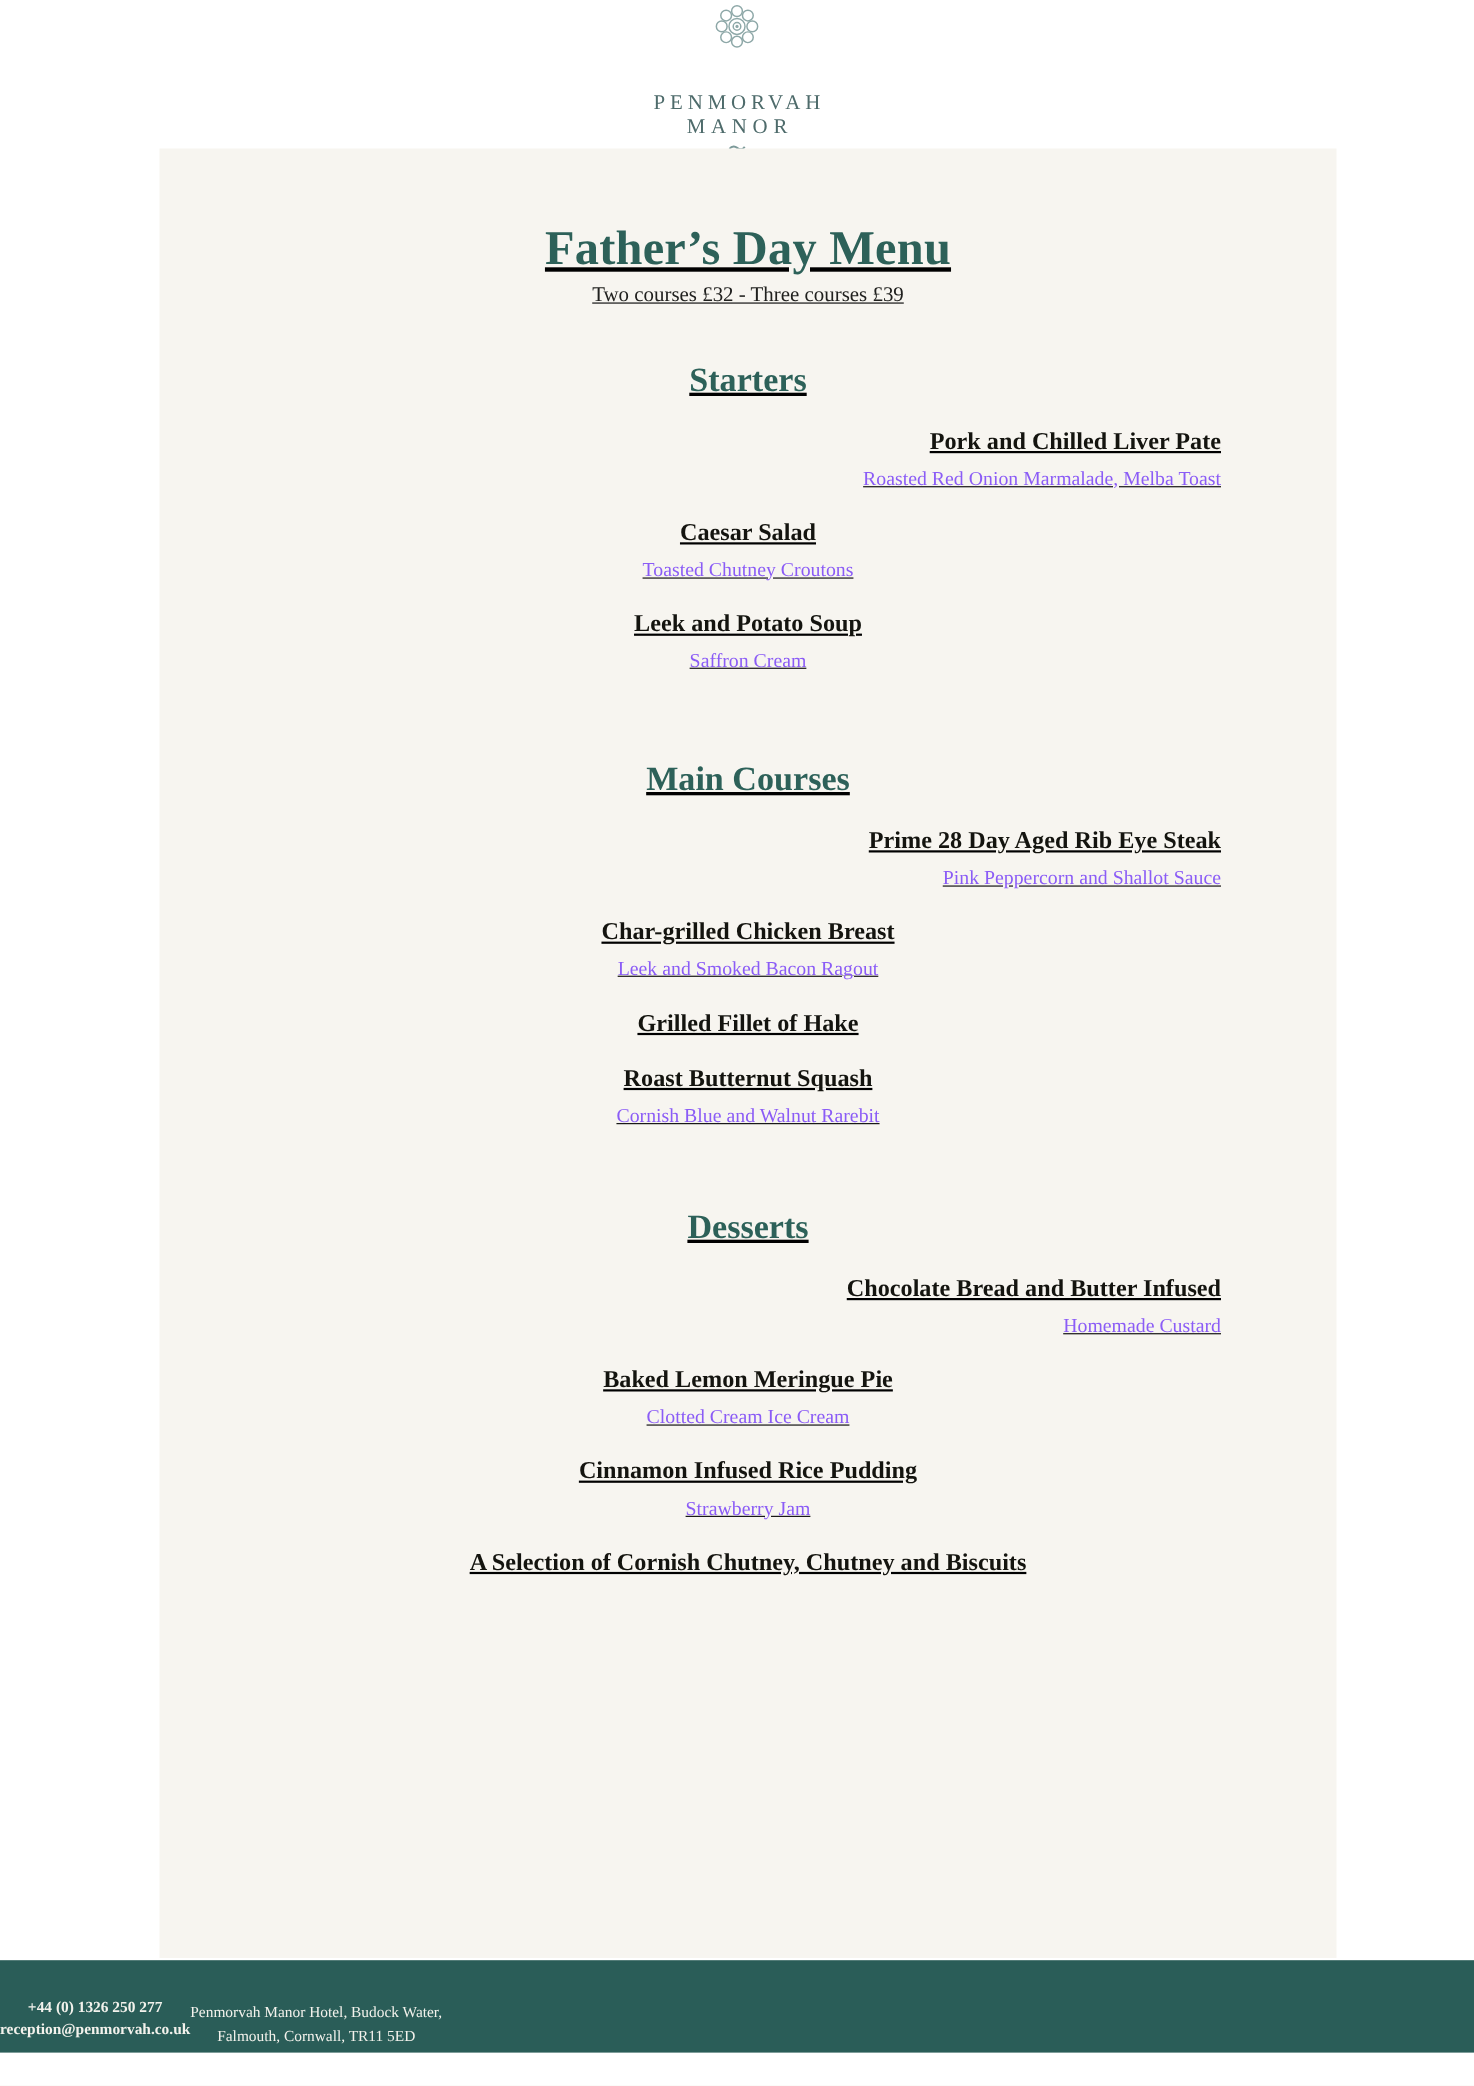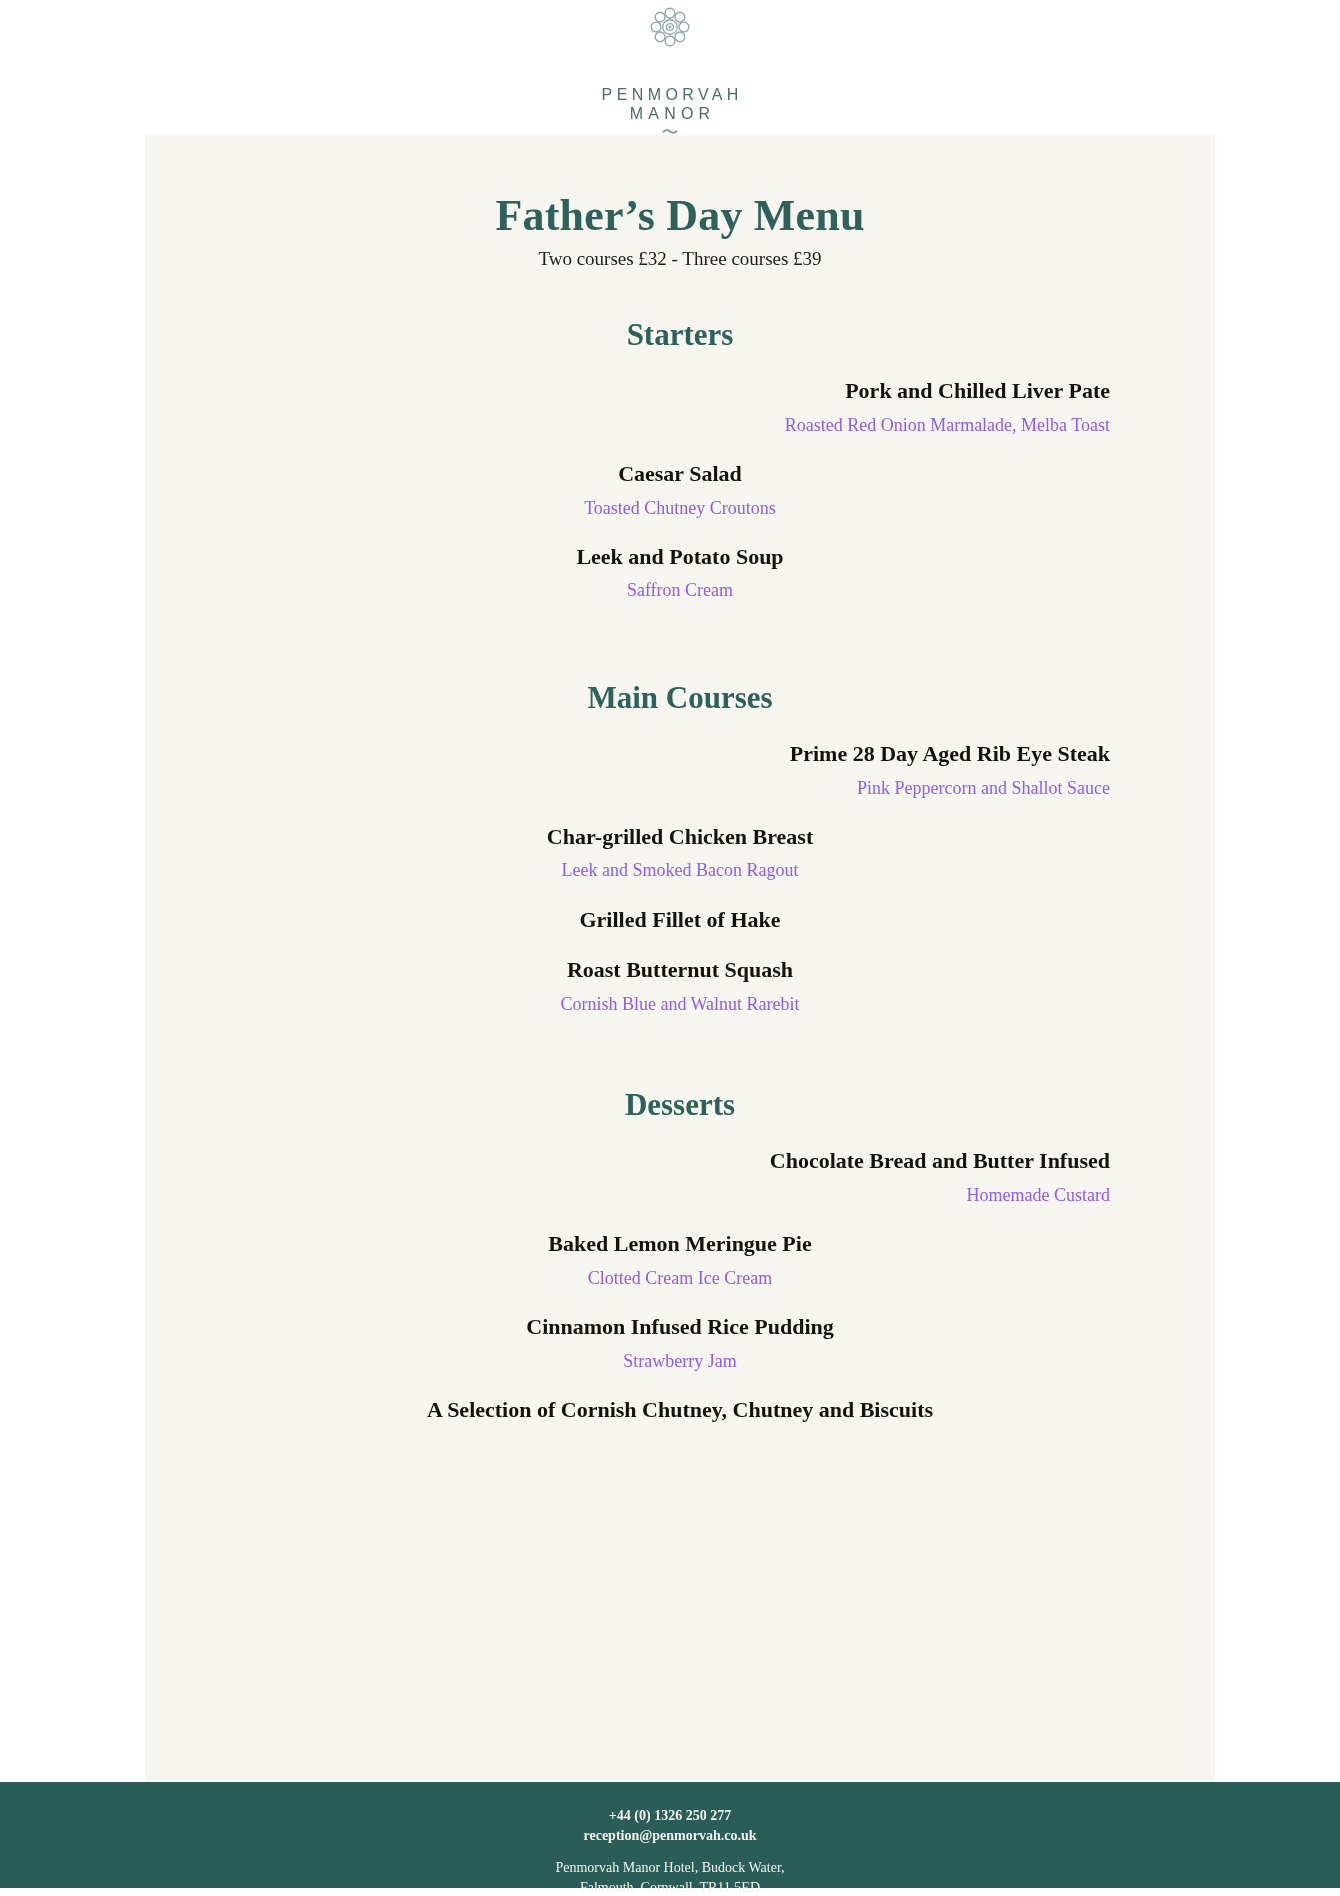--- a/index.html
+++ b/index.html
@@ -30,23 +30,23 @@
     justify-content: flex-start;
     padding-top: 8px;
   }
   .logo-mark {
     width: 46px;
     height: 46px;
     display: block;
     margin-bottom: 2px;
   }
   .logo-wordmark {
-    font-family: Liberation Sans, sans-serif;
+    font-family: Liberation Serif, serif;
     color: #4e6b6b;
-    font-size: 16px;
+    font-size: 19px;
     letter-spacing: 4.4px;
     line-height: 1.18;
     text-align: center;
     text-indent: 4.4px;
     margin-top: 34px;
   }
   .logo-wordmark .line2 {
     display: block;
     letter-spacing: 5.2px;
     text-indent: 5.2px;
@@ -64,23 +64,24 @@
     position: absolute;
     left: 145px;
     top: 135px;
     width: 1070px;
     height: 1645px;
     background: #f7f5f0;
   }
 
   .menu-inner {
     width: 860px;
-    margin: 0 auto;
+    margin: 10px auto;
     padding-top: 56px;
     text-align: center;
+    text-decoration: underline;
   }
 
   .menu-title {
     color: #2d6159;
     font-size: 44px;
     font-weight: bold;
     letter-spacing: 0.2px;
     line-height: 1.12;
     margin: 0;
   }
@@ -131,26 +132,26 @@
     line-height: 1.3;
     margin: 9px 0 0 0;
   }
 
   
   .site-footer {
     position: absolute;
     left: 0;
     top: 1782px;
     width: 1340px;
-    height: 106px;
+    height: 84px;
     background: #2a5d58;
     color: #f3f2ec;
     text-align: center;
     display: flex;
-    flex-direction: column;
+    flex-direction: row;
     align-items: center;
     justify-content: flex-start;
     padding-top: 24px;
     box-sizing: border-box;
   }
   .footer-contact {
     font-size: 14px;
     font-weight: bold;
     line-height: 1.45;
   }

